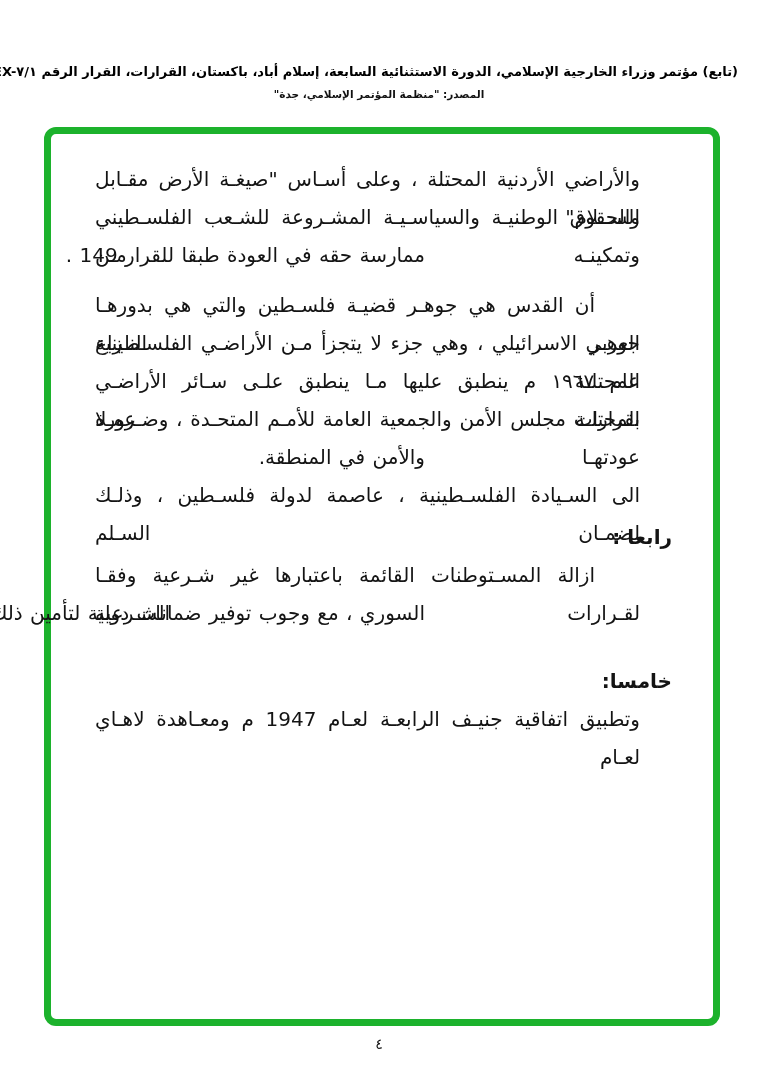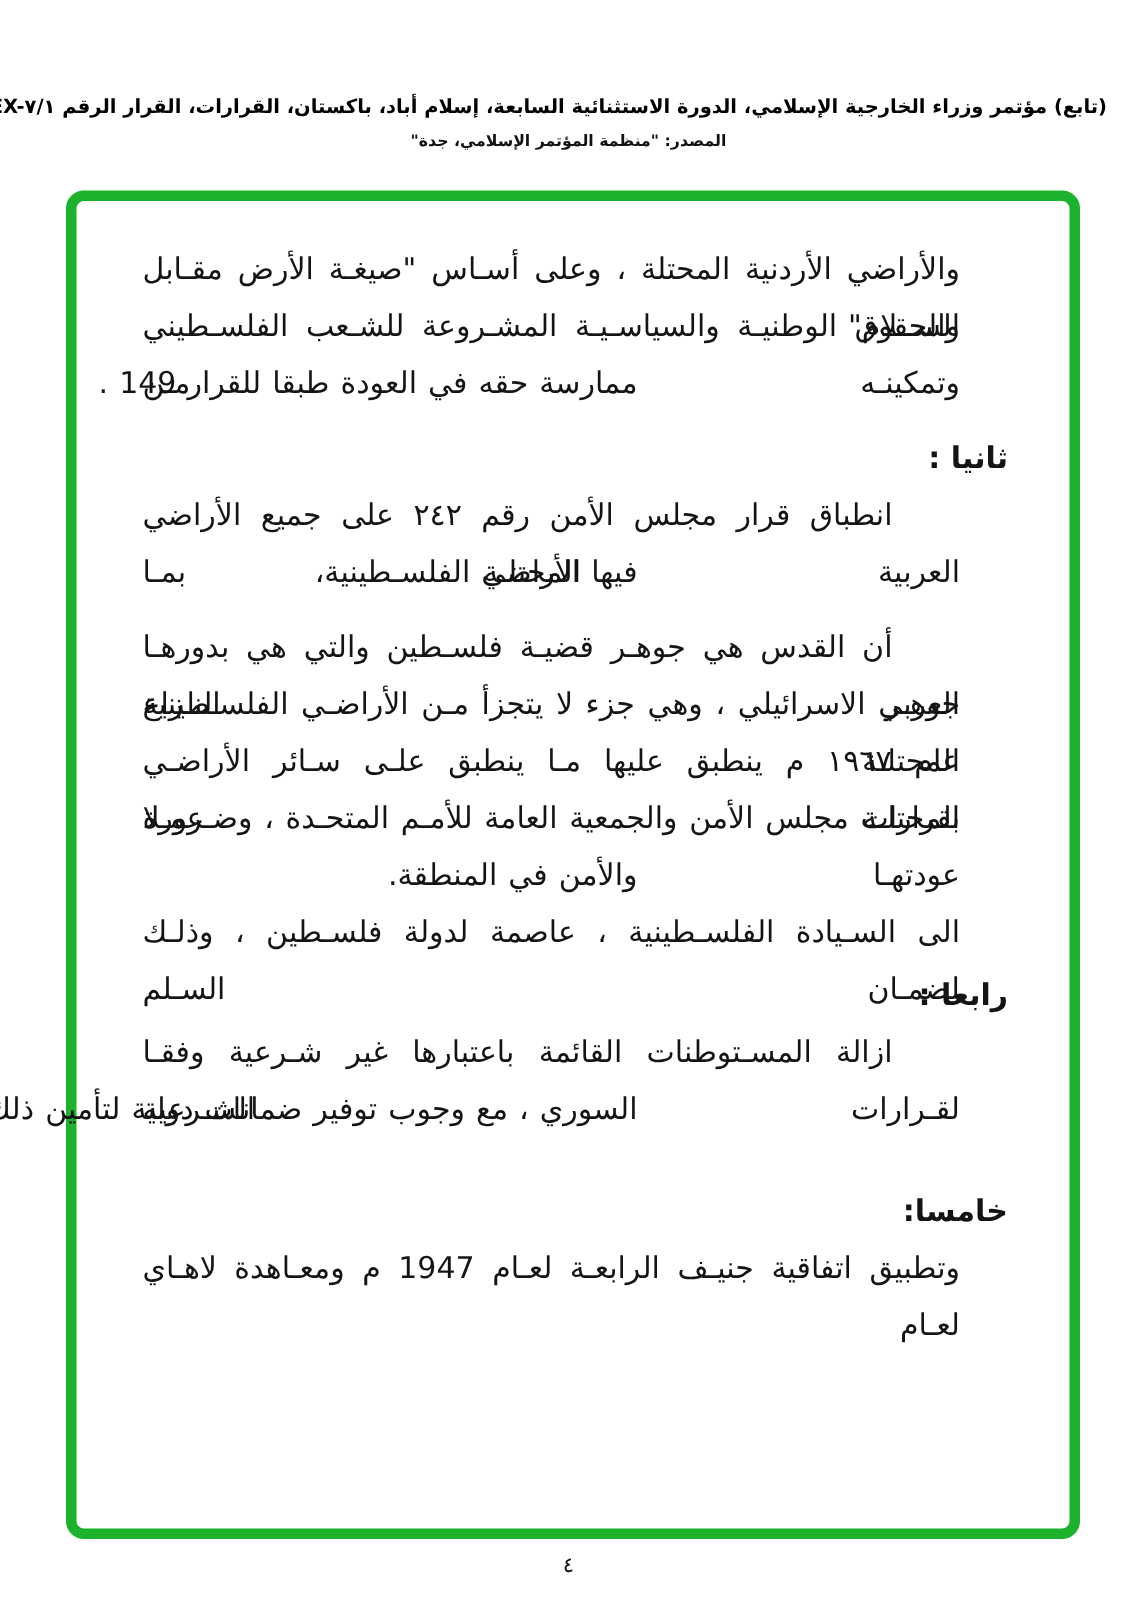--- a/index.html
+++ b/index.html
@@ -78,25 +78,20 @@
   </div>
 
   <div class="frame"></div>
 
   <div class="content">
       <div class="section sec0">
         <div class="line full">والأراضي الأردنية المحتلة ، وعلى أسـاس "صيغـة الأرض مقـابل الســلام"</div>
         <div class="line full">والحقوق الوطنيـة والسياسـيـة المشـروعة للشـعب الفلسـطيني وتمكينـه مـن</div>
         <div class="line last">ممارسة حقه في العودة طبقا للقرار 149 .</div>
       </div>
-      <div class="section sec1">
-        <div class="heading">ثانيا :</div>
-        <div class="line first">انطباق قرار مجلس الأمن رقم ٢٤٢ على جميع الأراضي العربية المحتلـة بمـا</div>
-        <div class="line last">فيها الأراضي الفلسـطينية،</div>
-      </div>
       <div class="section sec2">
         <div class="line first">أن القدس هي جوهـر قضيـة فلسـطين والتي هي بدورهـا جوهـر النـزاع</div>
         <div class="line full">العربي الاسرائيلي ، وهي جزء لا يتجزأ مـن الأراضـي الفلسـطينية المحتلـة</div>
         <div class="line full">عام ١٩٦٧ م ينطبق عليها مـا ينطبق علـى سـائر الأراضـي المحتلـة عمـلا</div>
         <div class="line full">بقرارات مجلس الأمن والجمعية العامة للأمـم المتحـدة ، وضـرورة عودتهـا</div>
         <div class="line last">والأمن في المنطقة.</div>
         <div class="line full">الى السـيادة الفلسـطينية ، عاصمة لدولة فلسـطين ، وذلـك لضمـان السـلم</div>
       </div>
       <div class="section sec3">
         <div class="heading">رابعا :</div>

